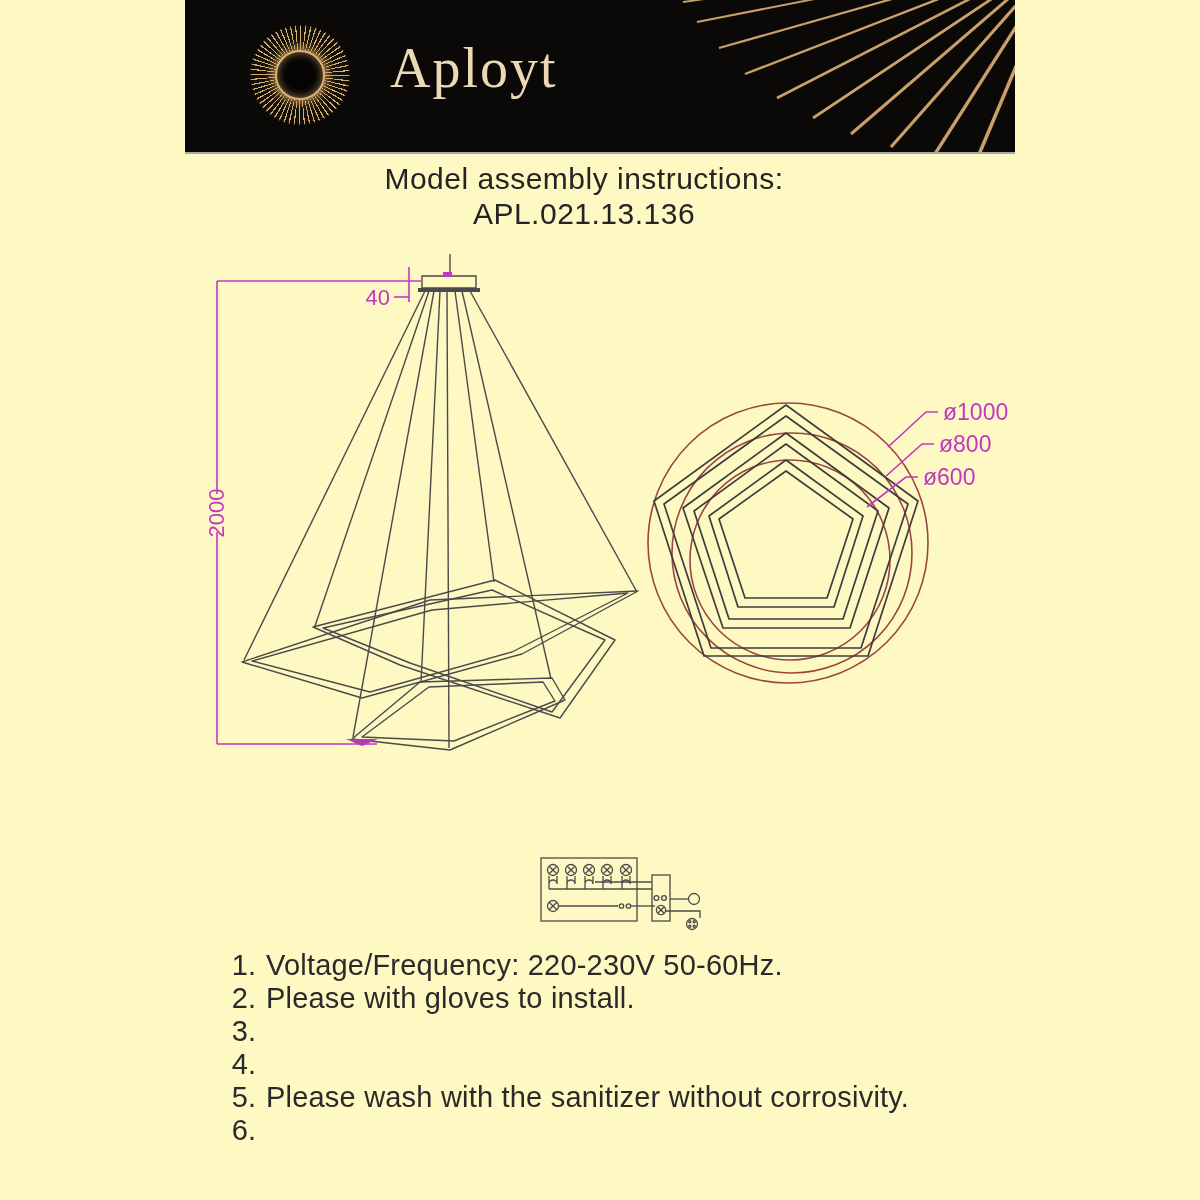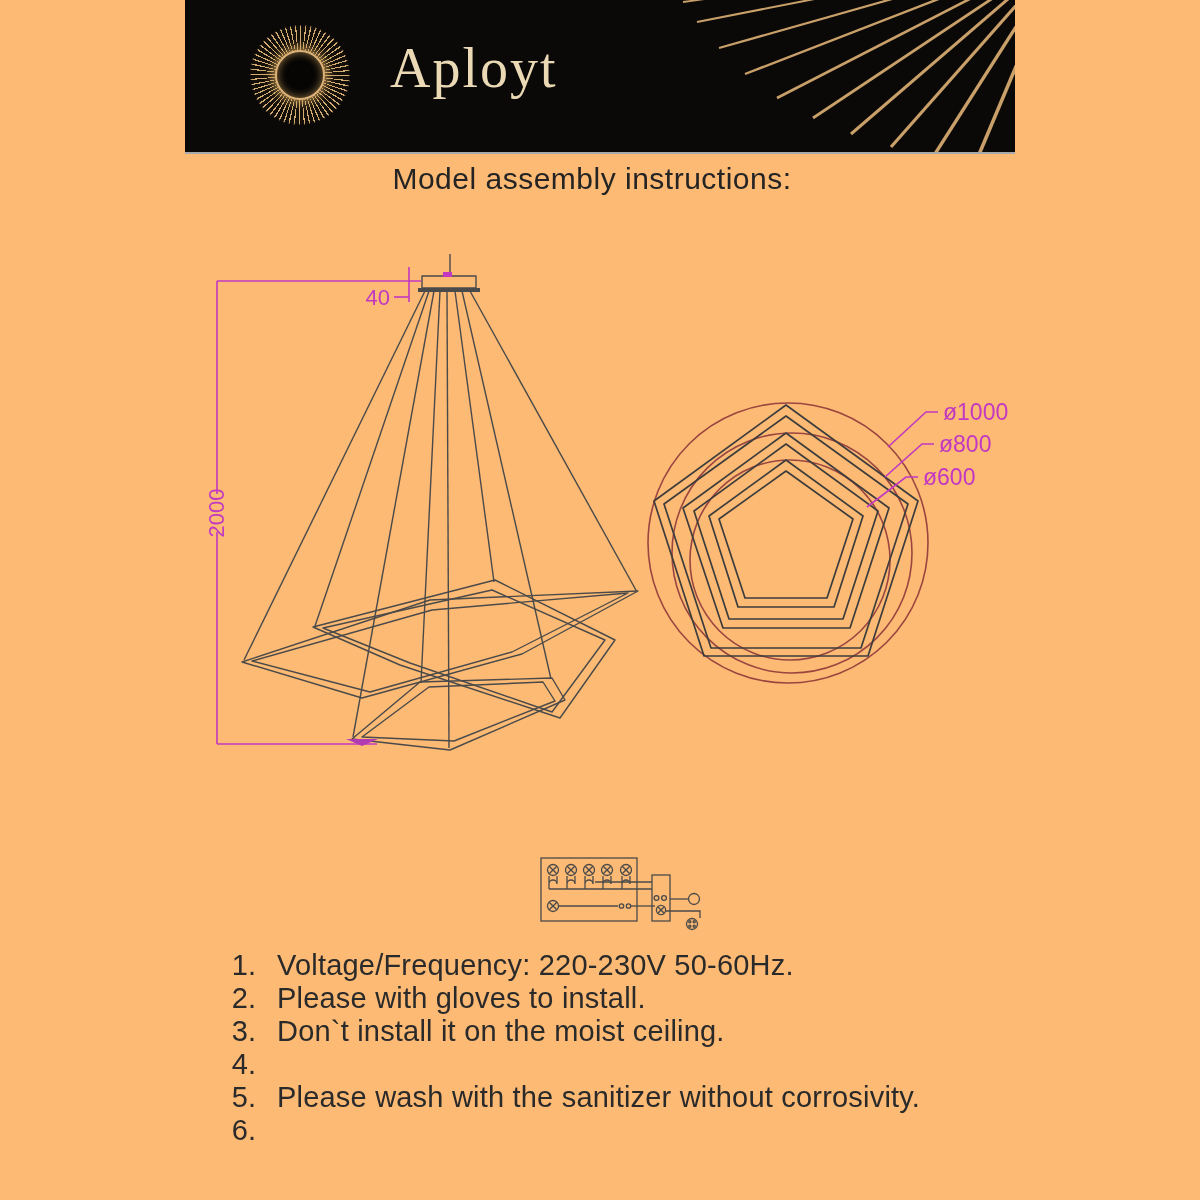--- a/index.html
+++ b/index.html
@@ -1,18 +1,18 @@
 <!DOCTYPE html>
 <html><head>
 <meta charset="utf-8">
 <style>
   html,body{margin:0;padding:0;background:#ffffff;}
   .page{
     position:relative;width:1200px;height:1200px;overflow:hidden;
-    background:#fdba74;font-family:"Liberation Sans",sans-serif;color:#222;
+    background:#fef9c3;font-family:"Liberation Sans",sans-serif;color:#222;
   }
   
   .banner{
     position:absolute;left:185px;top:0;width:830px;height:152px;
     background:#0b0907;overflow:hidden;border-bottom:2px solid #a9a9a9;
   }
   .logo-burst{
     position:absolute;left:63px;top:23px;width:104px;height:104px;border-radius:50%;
     background:repeating-conic-gradient(from 0deg,rgba(222,182,118,.95) 0deg 1.6deg,rgba(120,85,40,.08) 1.6deg 6deg);
     -webkit-mask:radial-gradient(circle closest-side,transparent 0 44%,#000 49% 93%,transparent 97%);
@@ -23,31 +23,31 @@
     border:2px solid #dcb278;box-shadow:0 0 10px 3px rgba(205,160,90,.8), inset 0 0 8px rgba(205,160,90,.7);
     background:#060504;
   }
   .brand-name{
     position:absolute;left:205px;top:36px;
     font-family:"Liberation Serif",serif;font-size:56px;font-weight:400;
     color:#ead9b4;letter-spacing:2px;
   }
   .banner-rays{position:absolute;right:0;top:0;}
   
-  .title-block{position:absolute;left:8px;top:161px;width:1168px;text-align:center;}
+  .title-block{position:absolute;left:0;top:161px;width:1168px;text-align:center;}
   .title-line1{font-size:30px;line-height:35px;color:#242424;letter-spacing:.5px;}
   .title-line2{font-size:30px;line-height:35px;color:#242424;letter-spacing:.5px;}
   
   .main-drawing{position:absolute;left:180px;top:250px;}
   .wiring-drawing{position:absolute;left:530px;top:845px;}
   
   .instructions{position:absolute;left:180px;top:949px;width:860px;}
   .instr-row{display:flex;align-items:baseline;height:33px;}
   .instr-num{width:76px;text-align:right;font-size:29px;color:#2a2a2a;flex:0 0 76px;}
-  .instr-text{margin-left:21px;font-size:29px;color:#2a2a2a;white-space:nowrap;letter-spacing:.2px;}
+  .instr-text{margin-left:10px;font-size:29px;color:#2a2a2a;white-space:nowrap;letter-spacing:.2px;}
   svg text{font-family:"Liberation Sans",sans-serif;}
 </style>
 </head>
 <body>
 
 <div class="page">
 
   <div class="banner">
     <div class="logo-burst"></div>
     <div class="logo-ring"></div>
@@ -64,20 +64,21 @@
         <line x1="880" y1="-50" x2="706" y2="147" stroke-width="3.2"></line>
         <line x1="880" y1="-50" x2="748" y2="157" stroke-width="3.4"></line>
         <line x1="880" y1="-50" x2="790" y2="164" stroke-width="3.6"></line>
         <line x1="880" y1="-50" x2="830" y2="168" stroke-width="3.8"></line>
       </g>
     </svg>
   </div>
 
   <div class="title-block">
     <div class="title-line1">Model assembly instructions:</div>
+    <div class="title-line2">APL.021.13.136</div>
   </div>
 
   <svg class="main-drawing" width="840" height="520" viewBox="180 250 840 520">
 
     <g stroke="#4a4a4a" fill="none" stroke-width="1.4" stroke-linejoin="round">
 
       <line x1="450" y1="254" x2="450" y2="272"></line>
 
       <rect x="422" y="276" width="54" height="12"></rect>
       <line x1="418" y1="290" x2="480" y2="290" stroke-width="4"></line>
@@ -226,21 +227,20 @@
     <div class="instr-row">
       <span class="instr-num">1.</span>
       <span class="instr-text">Voltage/Frequency: 220-230V 50-60Hz.</span>
     </div>
     <div class="instr-row">
       <span class="instr-num">2.</span>
       <span class="instr-text">Please with gloves to install.</span>
     </div>
     <div class="instr-row">
       <span class="instr-num">3.</span>
-      <span class="instr-text">Don`t install it on the moist ceiling.</span>
     </div>
     <div class="instr-row">
       <span class="instr-num">4.</span>
     </div>
     <div class="instr-row">
       <span class="instr-num">5.</span>
       <span class="instr-text">Please wash with the sanitizer without corrosivity.</span>
     </div>
     <div class="instr-row">
       <span class="instr-num">6.</span>

